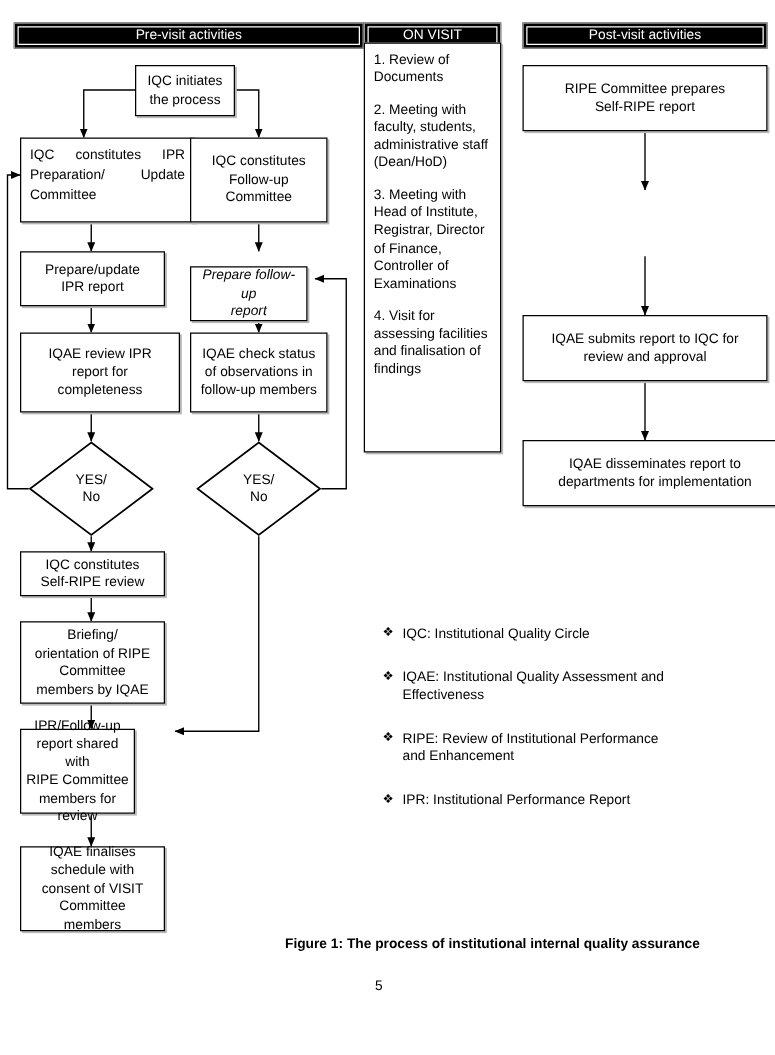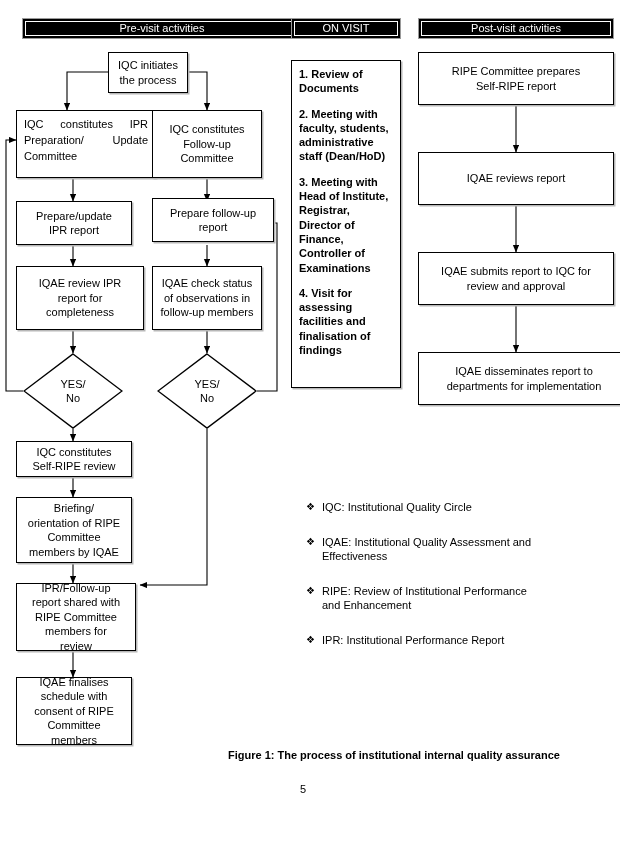--- a/index.html
+++ b/index.html
@@ -182,21 +182,21 @@
       <path d="M73,563 L73,583" marker-end="url(#ah)"></path>
 
       <path d="M73,651 L73,677" marker-end="url(#ah)"></path>
 
       <path d="M516,105 L516,152" marker-end="url(#ah)"></path>
       <path d="M516,205 L516,252" marker-end="url(#ah)"></path>
       <path d="M516,305 L516,352" marker-end="url(#ah)"></path>
     </g>
   </svg>
 
-  <div class="hdr" style="left:22px; top:18px; width:280px; height:21px;">
+  <div class="hdr" style="left:11px; top:18px; width:280px; height:21px;">
     <div class="hdr-inner"></div>
     <span class="lbl">Pre-visit activities</span>
   </div>
 
   <div class="hdr" style="left:291px; top:18px; width:110px; height:21px;">
     <div class="hdr-inner"></div>
     <span class="lbl">ON VISIT</span>
   </div>
 
   <div class="hdr" style="left:418px; top:18px; width:196px; height:21px;">
@@ -217,21 +217,21 @@
     <span style="white-space:pre-line;">IQC constitutes
 Follow-up
 Committee</span>
   </div>
 
   <div class="box" style="left:16px; top:201px; width:116px; height:44px;">
     <span style="white-space:pre-line;">Prepare/update
 IPR report</span>
   </div>
 
-  <div class="box" style="left:152px; top:198px; width:122px; height:44px;">
+  <div class="box" style="left:152px; top:213px; width:94px; height:44px;font-style:italic;">
     <span style="white-space:pre-line;">Prepare follow-up
 report</span>
   </div>
 
   <div class="box" style="left:16px; top:266px; width:128px; height:64px;">
     <span style="white-space:pre-line;">IQAE review IPR
 report for
 completeness</span>
   </div>
 
@@ -262,51 +262,48 @@
 Self-RIPE review</span>
   </div>
 
   <div class="box" style="left:16px; top:497px; width:116px; height:66px;">
     <span style="white-space:pre-line;">Briefing/
 orientation of RIPE
 Committee
 members by IQAE</span>
   </div>
 
-  <div class="box" style="left:16px; top:583px; width:120px; height:68px;">
+  <div class="box" style="left:16px; top:583px; width:92px; height:68px;">
     <span style="white-space:pre-line;">IPR/Follow-up
 report shared with
 RIPE Committee
 members for
 review</span>
   </div>
 
   <div class="box" style="left:16px; top:677px; width:116px; height:68px;">
     <span style="white-space:pre-line;">IQAE finalises
 schedule with
-consent of RIPE
+consent of VISIT
 Committee
 members</span>
   </div>
 
-  <div class="panel" style="left:291px; top:60px; width:110px; height:328px;font-weight:bold;">
+  <div class="panel" style="left:291px; top:34px; width:110px; height:328px;">
     <p>1. Review of Documents</p>
     <p>2. Meeting with faculty, students, administrative staff (Dean/HoD)</p>
     <p>3. Meeting with Head of Institute, Registrar, Director of Finance, Controller of Examinations</p>
     <p>4. Visit for assessing facilities and finalisation of findings</p>
   </div>
 
   <div class="box" style="left:418px; top:52px; width:196px; height:53px;">
     <span style="white-space:pre-line;">RIPE Committee prepares
 Self-RIPE report</span>
   </div>
 
-  <div class="box" style="left:418px; top:152px; width:196px; height:53px;">
-    <span style="white-space:pre-line;">IQAE reviews report</span>
-  </div>
 
   <div class="box" style="left:418px; top:252px; width:196px; height:53px;">
     <span style="white-space:pre-line;">IQAE submits report to IQC for
 review and approval</span>
   </div>
 
   <div class="box" style="left:418px; top:352px; width:212px; height:53px;">
     <span style="white-space:pre-line;">IQAE disseminates report to
 departments for implementation</span>
   </div>

